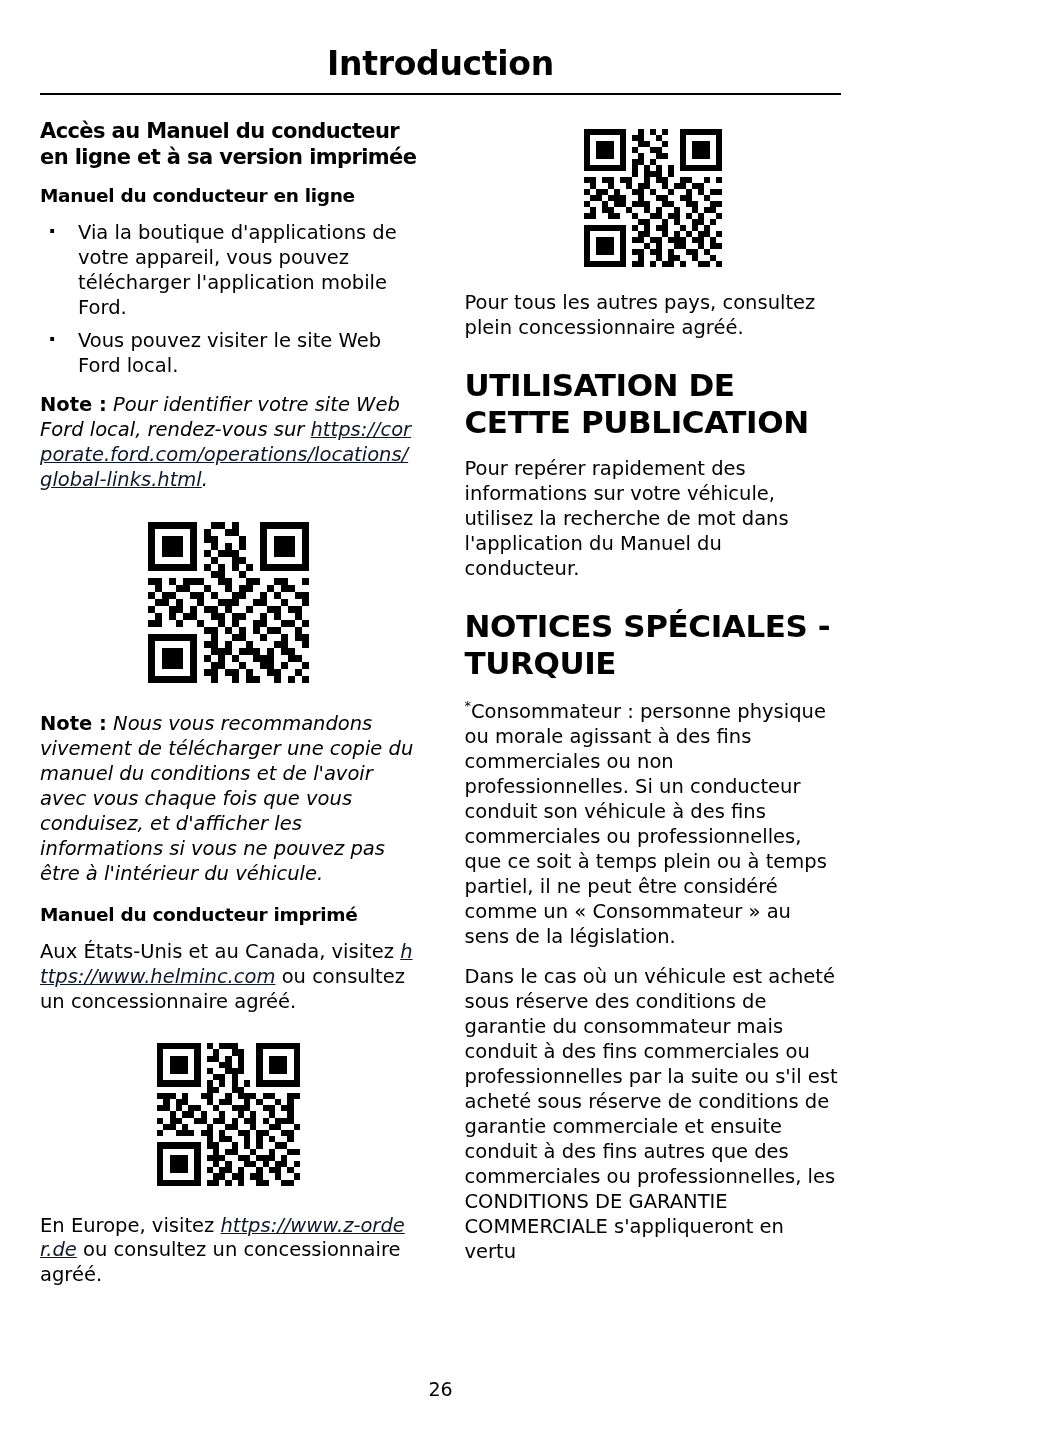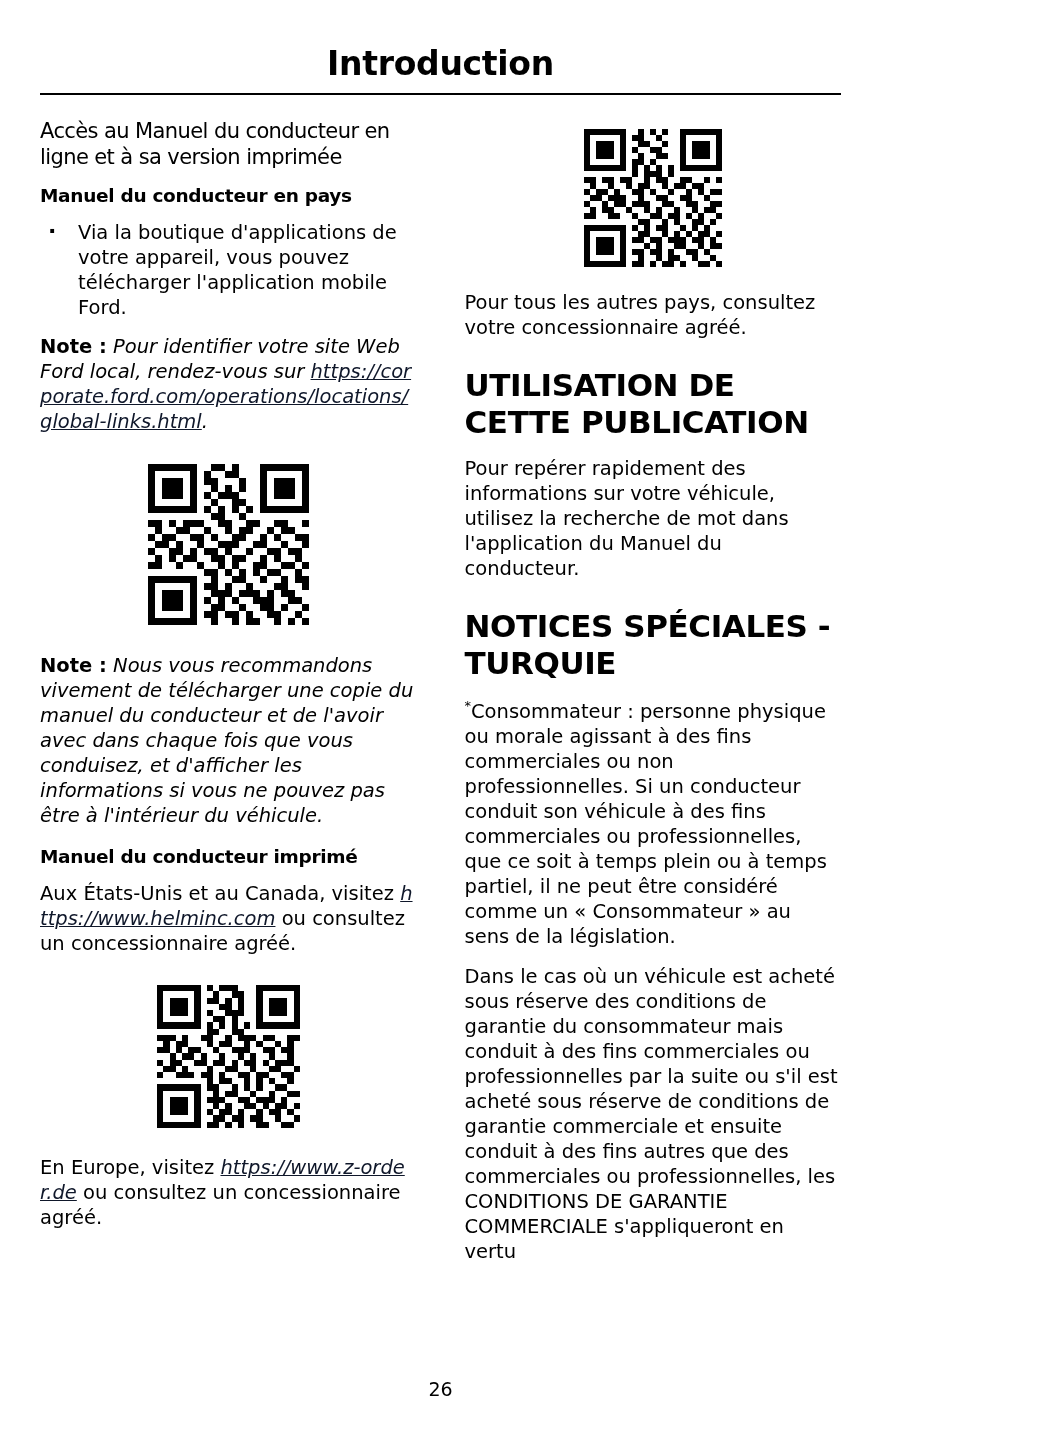--- a/index.html
+++ b/index.html
@@ -39,21 +39,21 @@
     flex-direction: row;
     gap: 48px;
     align-items: flex-start;
   }
   .col {
     width: 452px;
     box-sizing: border-box;
   }
   h2.section-title {
     font-size: 21px;
-    font-weight: normal;
+    font-weight: bold;
     line-height: 1.22;
     margin: 0 0 14px 0;
     letter-spacing: -0.6px;
   }
   h3.sub-title {
     font-size: 18.5px;
     font-weight: bold;
     line-height: 1.25;
     margin: 0 0 14px 0;
     letter-spacing: -0.3px;
@@ -136,24 +136,25 @@
 
   <div class="page-header">Introduction</div>
   <div class="header-rule"></div>
 
   <div class="columns">
 
     <div class="col">
 
       <h2 class="section-title">Accès au Manuel du conducteur en ligne et à sa version imprimée</h2>
 
-      <h3 class="sub-title">Manuel du conducteur en pays</h3>
+      <h3 class="sub-title">Manuel du conducteur en ligne</h3>
 
       <ul class="bullets">
         <li>Via la boutique d'applications de votre appareil, vous pouvez télécharger l'application mobile Ford.</li>
+        <li>Vous pouvez visiter le site Web Ford local.</li>
       </ul>
 
       <p class="body">
         <span class="note-label">Note :</span>
         <span class="note-text">Pour identifier votre site Web Ford local, rendez-vous sur </span><a class="link" href="#">https://corporate.ford.com/operations/locations/global-links.html</a><span class="note-text">.</span>
       </p>
 
       <div class="qr-wrap">
         <svg class="qr" width="175" height="175" viewBox="0 0 25 25" shape-rendering="crispEdges">
           <rect width="25" height="25" fill="#ffffff"></rect>
@@ -315,21 +316,21 @@
               <rect x="15" y="23" width="2" height="1"></rect>
               <rect x="19" y="23" width="1" height="1"></rect>
               <rect x="21" y="23" width="1" height="1"></rect>
               <rect x="23" y="23" width="1" height="1"></rect>
           </g>
         </svg>
       </div>
 
       <p class="body">
         <span class="note-label">Note :</span>
-        <span class="note-text">Nous vous recommandons vivement de télécharger une copie du manuel du conducteur et de l'avoir avec dans chaque fois que vous conduisez, et d'afficher les informations si vous ne pouvez pas être à l'intérieur du véhicule.</span>
+        <span class="note-text">Nous vous recommandons vivement de télécharger une copie du manuel du conditions et de l'avoir avec vous chaque fois que vous conduisez, et d'afficher les informations si vous ne pouvez pas être à l'intérieur du véhicule.</span>
       </p>
 
       <h3 class="sub-title">Manuel du conducteur imprimé</h3>
 
       <p class="body">
         <span>Aux États-Unis et au Canada, visitez </span><a class="link" href="#">https://www.helminc.com</a><span> ou consultez un concessionnaire agréé.</span>
       </p>
 
       <div class="qr-wrap">
         <svg class="qr" width="155" height="155" viewBox="0 0 25 25" shape-rendering="crispEdges">
@@ -667,21 +668,21 @@
               <rect x="9" y="23" width="2" height="1"></rect>
               <rect x="12" y="23" width="1" height="1"></rect>
               <rect x="14" y="23" width="2" height="1"></rect>
               <rect x="17" y="23" width="1" height="1"></rect>
               <rect x="20" y="23" width="2" height="1"></rect>
               <rect x="23" y="23" width="1" height="1"></rect>
           </g>
         </svg>
       </div>
 
-      <p class="body">Pour tous les autres pays, consultez votre concessionnaire agréé.</p>
+      <p class="body">Pour tous les autres pays, consultez plein concessionnaire agréé.</p>
 
       <h2 class="caps-title">UTILISATION DE CETTE PUBLICATION</h2>
 
       <p class="body">Pour repérer rapidement des informations sur votre véhicule, utilisez la recherche de mot dans l'application du Manuel du conducteur.</p>
 
       <h2 class="caps-title">NOTICES SPÉCIALES - TURQUIE</h2>
 
 
       <p class="body">
         <span class="superscript">*</span><span>Consommateur : personne physique ou morale agissant à des fins commerciales ou non professionnelles. Si un conducteur conduit son véhicule à des fins commerciales ou professionnelles, que ce soit à temps plein ou à temps partiel, il ne peut être considéré comme un « Consommateur » au sens de la législation.</span>

